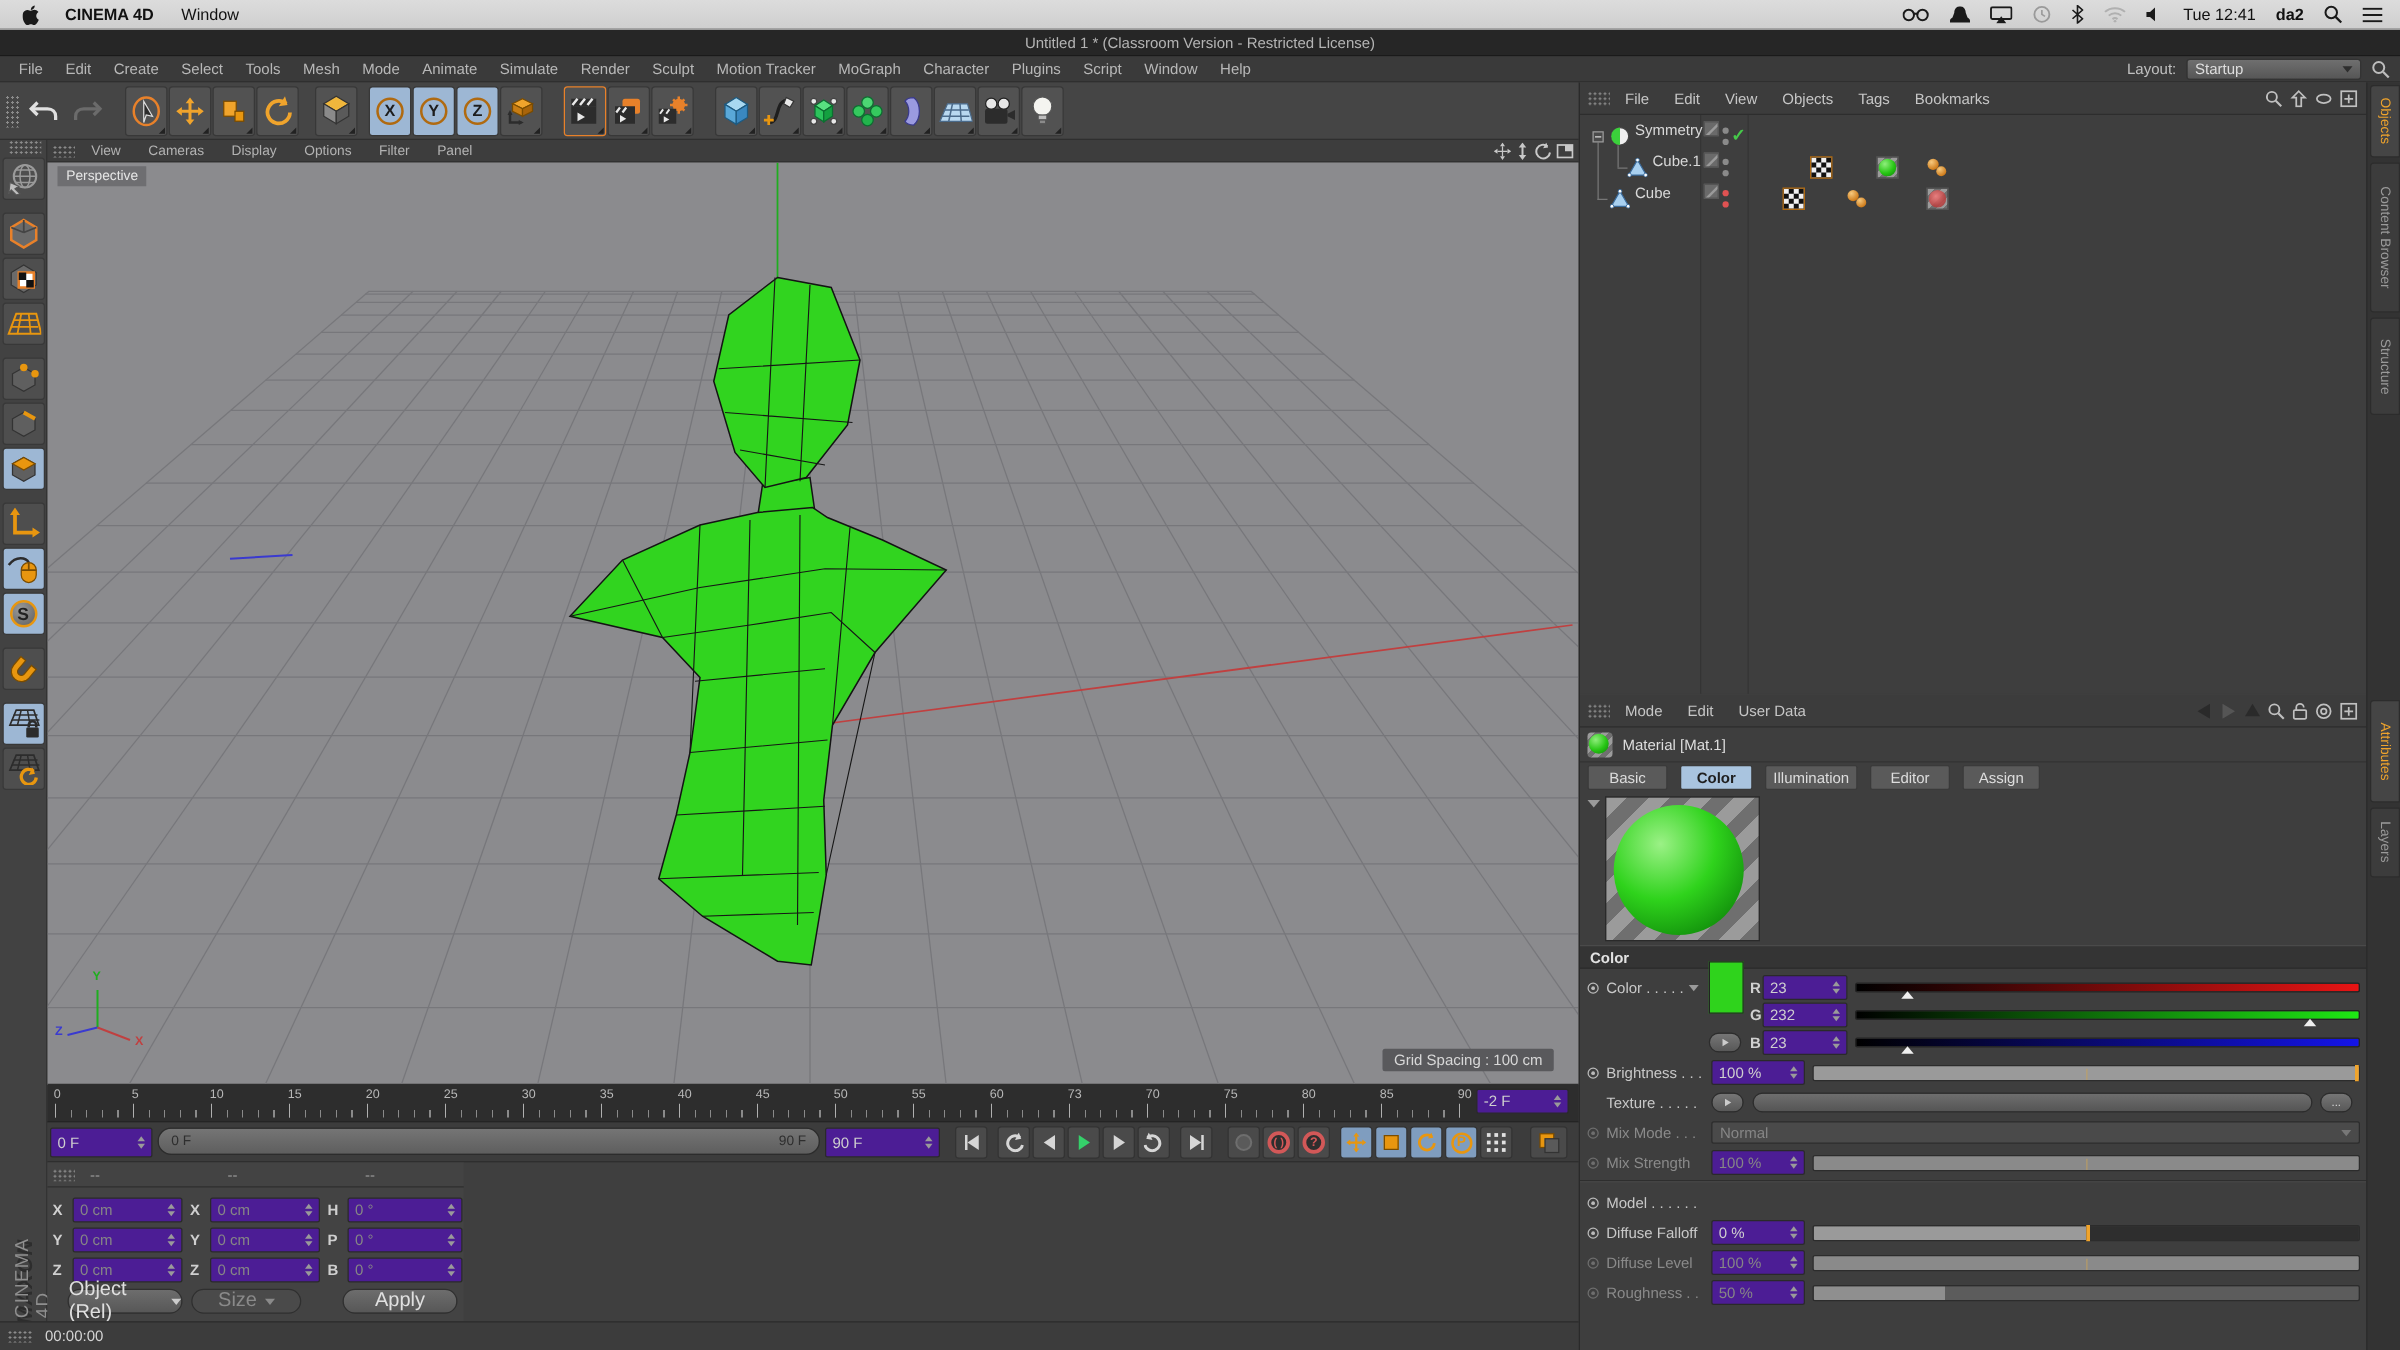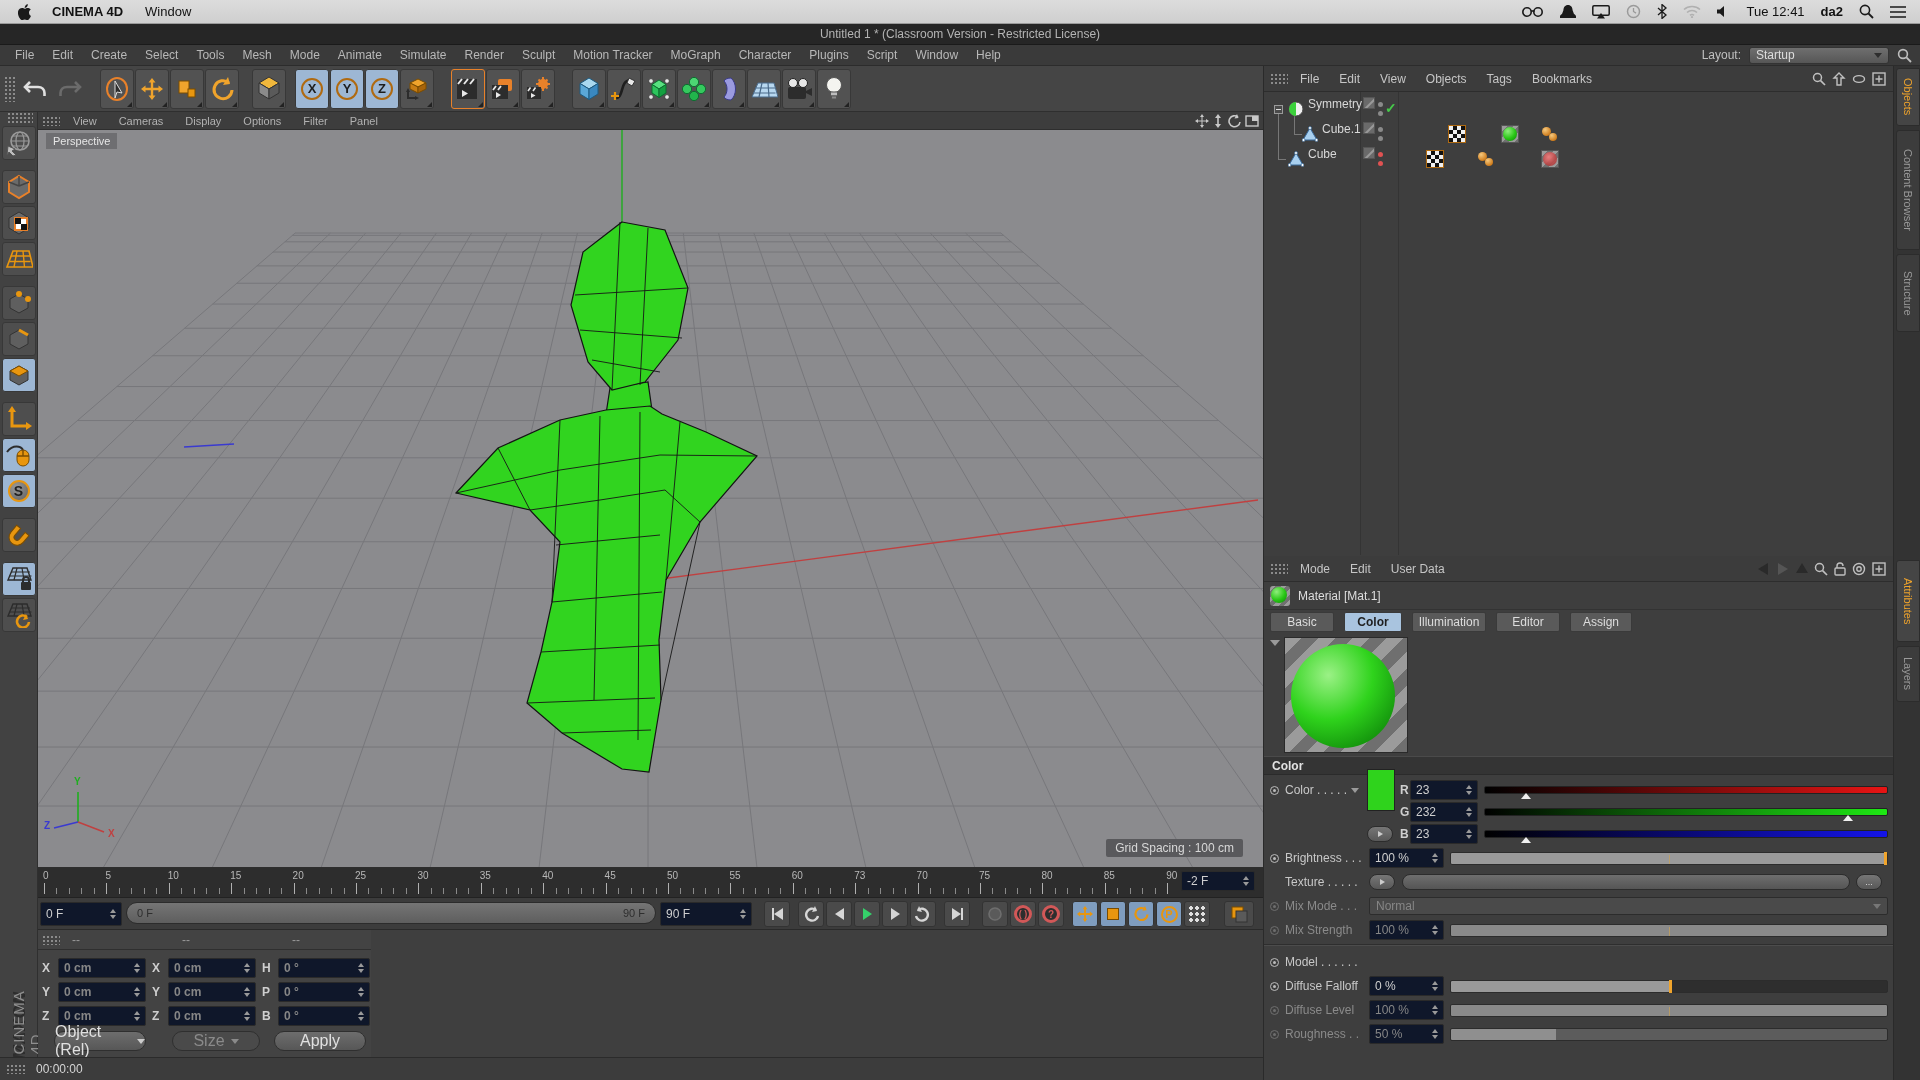--- a/index.html
+++ b/index.html
@@ -94,21 +94,21 @@
   .ruler { position:relative; height:30px; background:#2d2d2d; border-bottom:1px solid #222; }
   .ruler-band { position:absolute; left:0; top:0; width:1140px; height:30px; }
   .tick-label { position:absolute; top:2px; color:#b8b8b8; font-size:10px; transform:translateX(-3px); }
   .ticks-minor { position:absolute; left:6px; bottom:3px; width:1128px; height:6px;
       background:repeating-linear-gradient(90deg,#8a8a8a 0 1px,transparent 1px 12.48px); }
   .ticks-major { position:absolute; left:6px; bottom:3px; width:1128px; height:11px;
       background:repeating-linear-gradient(90deg,#b0b0b0 0 1px,transparent 1px 62.4px); }
   .frame-offset { position:absolute; right:8px; top:3px; width:74px; }
 
   
-  .fieldbox { background:#0f172a; border:1px solid #2a2a2a; border-radius:2px; height:20px;
+  .fieldbox { background:#4c1d95; border:1px solid #2a2a2a; border-radius:2px; height:20px;
               color:#cfcfcf; font-size:12px; display:flex; align-items:center; padding:0 5px; }
   .fieldbox .spin { margin-left:auto; display:flex; flex-direction:column; gap:2px; }
   .spin i { display:block; width:0; height:0; border-left:3px solid transparent; border-right:3px solid transparent; }
   .spin i.up { border-bottom:4px solid #9a9a9a; } .spin i.dn { border-top:4px solid #9a9a9a; }
   .grayedtxt { color:#868686 !important; }
 
   
   .playback { position:relative; height:32px; background:#3c3c3c; border-bottom:1px solid #2a2a2a; }
   .pb-abs { position:absolute; top:4px; }
   .range-slider { left:88px; width:530px; height:22px; background:linear-gradient(#757575,#5e5e5e);
@@ -144,21 +144,21 @@
   .mat-sphere.green { background:radial-gradient(circle at 35% 30%, #9bf186, #2fd31c 45%, #0f8a0a 85%, #0b6a07); }
   .mat-sphere.red { background:radial-gradient(circle at 40% 35%, rgba(238,130,130,.92), rgba(196,72,72,.85) 55%, rgba(150,40,40,.8)); }
   .mat-label { height:15px; font-size:11px; color:#ddd; display:flex; align-items:center; padding-left:3px; }
   .mat-label.selected { background:#f0a42c; color:#1f1f1f; font-weight:bold; }
 
   .coords { position:relative; width:333px; background:#434343; font-size:12px; color:#c8c8c8; }
   .coords .hdr { height:20px; display:flex; align-items:center; border-bottom:1px solid #2f2f2f; color:#9a9a9a;}
   .coords .hdr span { position:absolute; }
   .c-row { position:absolute; height:20px; display:flex; align-items:center; }
   .c-lab { width:12px; font-weight:bold; color:#cfcfcf; }
-  .c-field { width:88px; margin-left:4px;font-weight:bold; }
+  .c-field { width:88px; margin-left:4px; }
   .c-btn { position:absolute; height:20px; background:linear-gradient(#6d6d6d,#575757); border:1px solid #2f2f2f;
            border-radius:10px; color:#e0e0e0; font-size:16px; display:flex; align-items:center; justify-content:center; }
   .c-btn.grayed { color:#8a8a8a; background:#4a4a4a; }
 
   
   .statusbar { position:absolute; left:0; bottom:0; width:1263px; height:23px; background:#3c3c3c;
                border-top:1px solid #2b2b2b; color:#d5d5d5; font-size:12px; display:flex; align-items:center; }
 
   
   .right-region { position:absolute; left:1263px; top:0; width:630px; height:1014px; background:#3e3e3e;
@@ -960,21 +960,21 @@
                     <i class="up"></i>
                     <i class="dn"></i>
                   </span>
                 </div>
             </div>
 
             <div class="c-btn" style="left:16px; top:101px; width:92px;">
               <span>Object (Rel)</span>
                 <i class="dd-tri" style="border-top-color:#ccc;"></i>
             </div>
-            <div class="c-btn grayed" style="left:134px; top:101px; width:88px;">
+            <div class="c-btn grayed" style="left:115px; top:101px; width:88px;">
               <span>Size</span>
                 <i class="dd-tri" style="border-top-color:#8a8a8a;"></i>
             </div>
             <div class="c-btn" style="left:236px; top:101px; width:92px;">
               <span>Apply</span>
             </div>
           </div>
         </div>
       </div>
 

